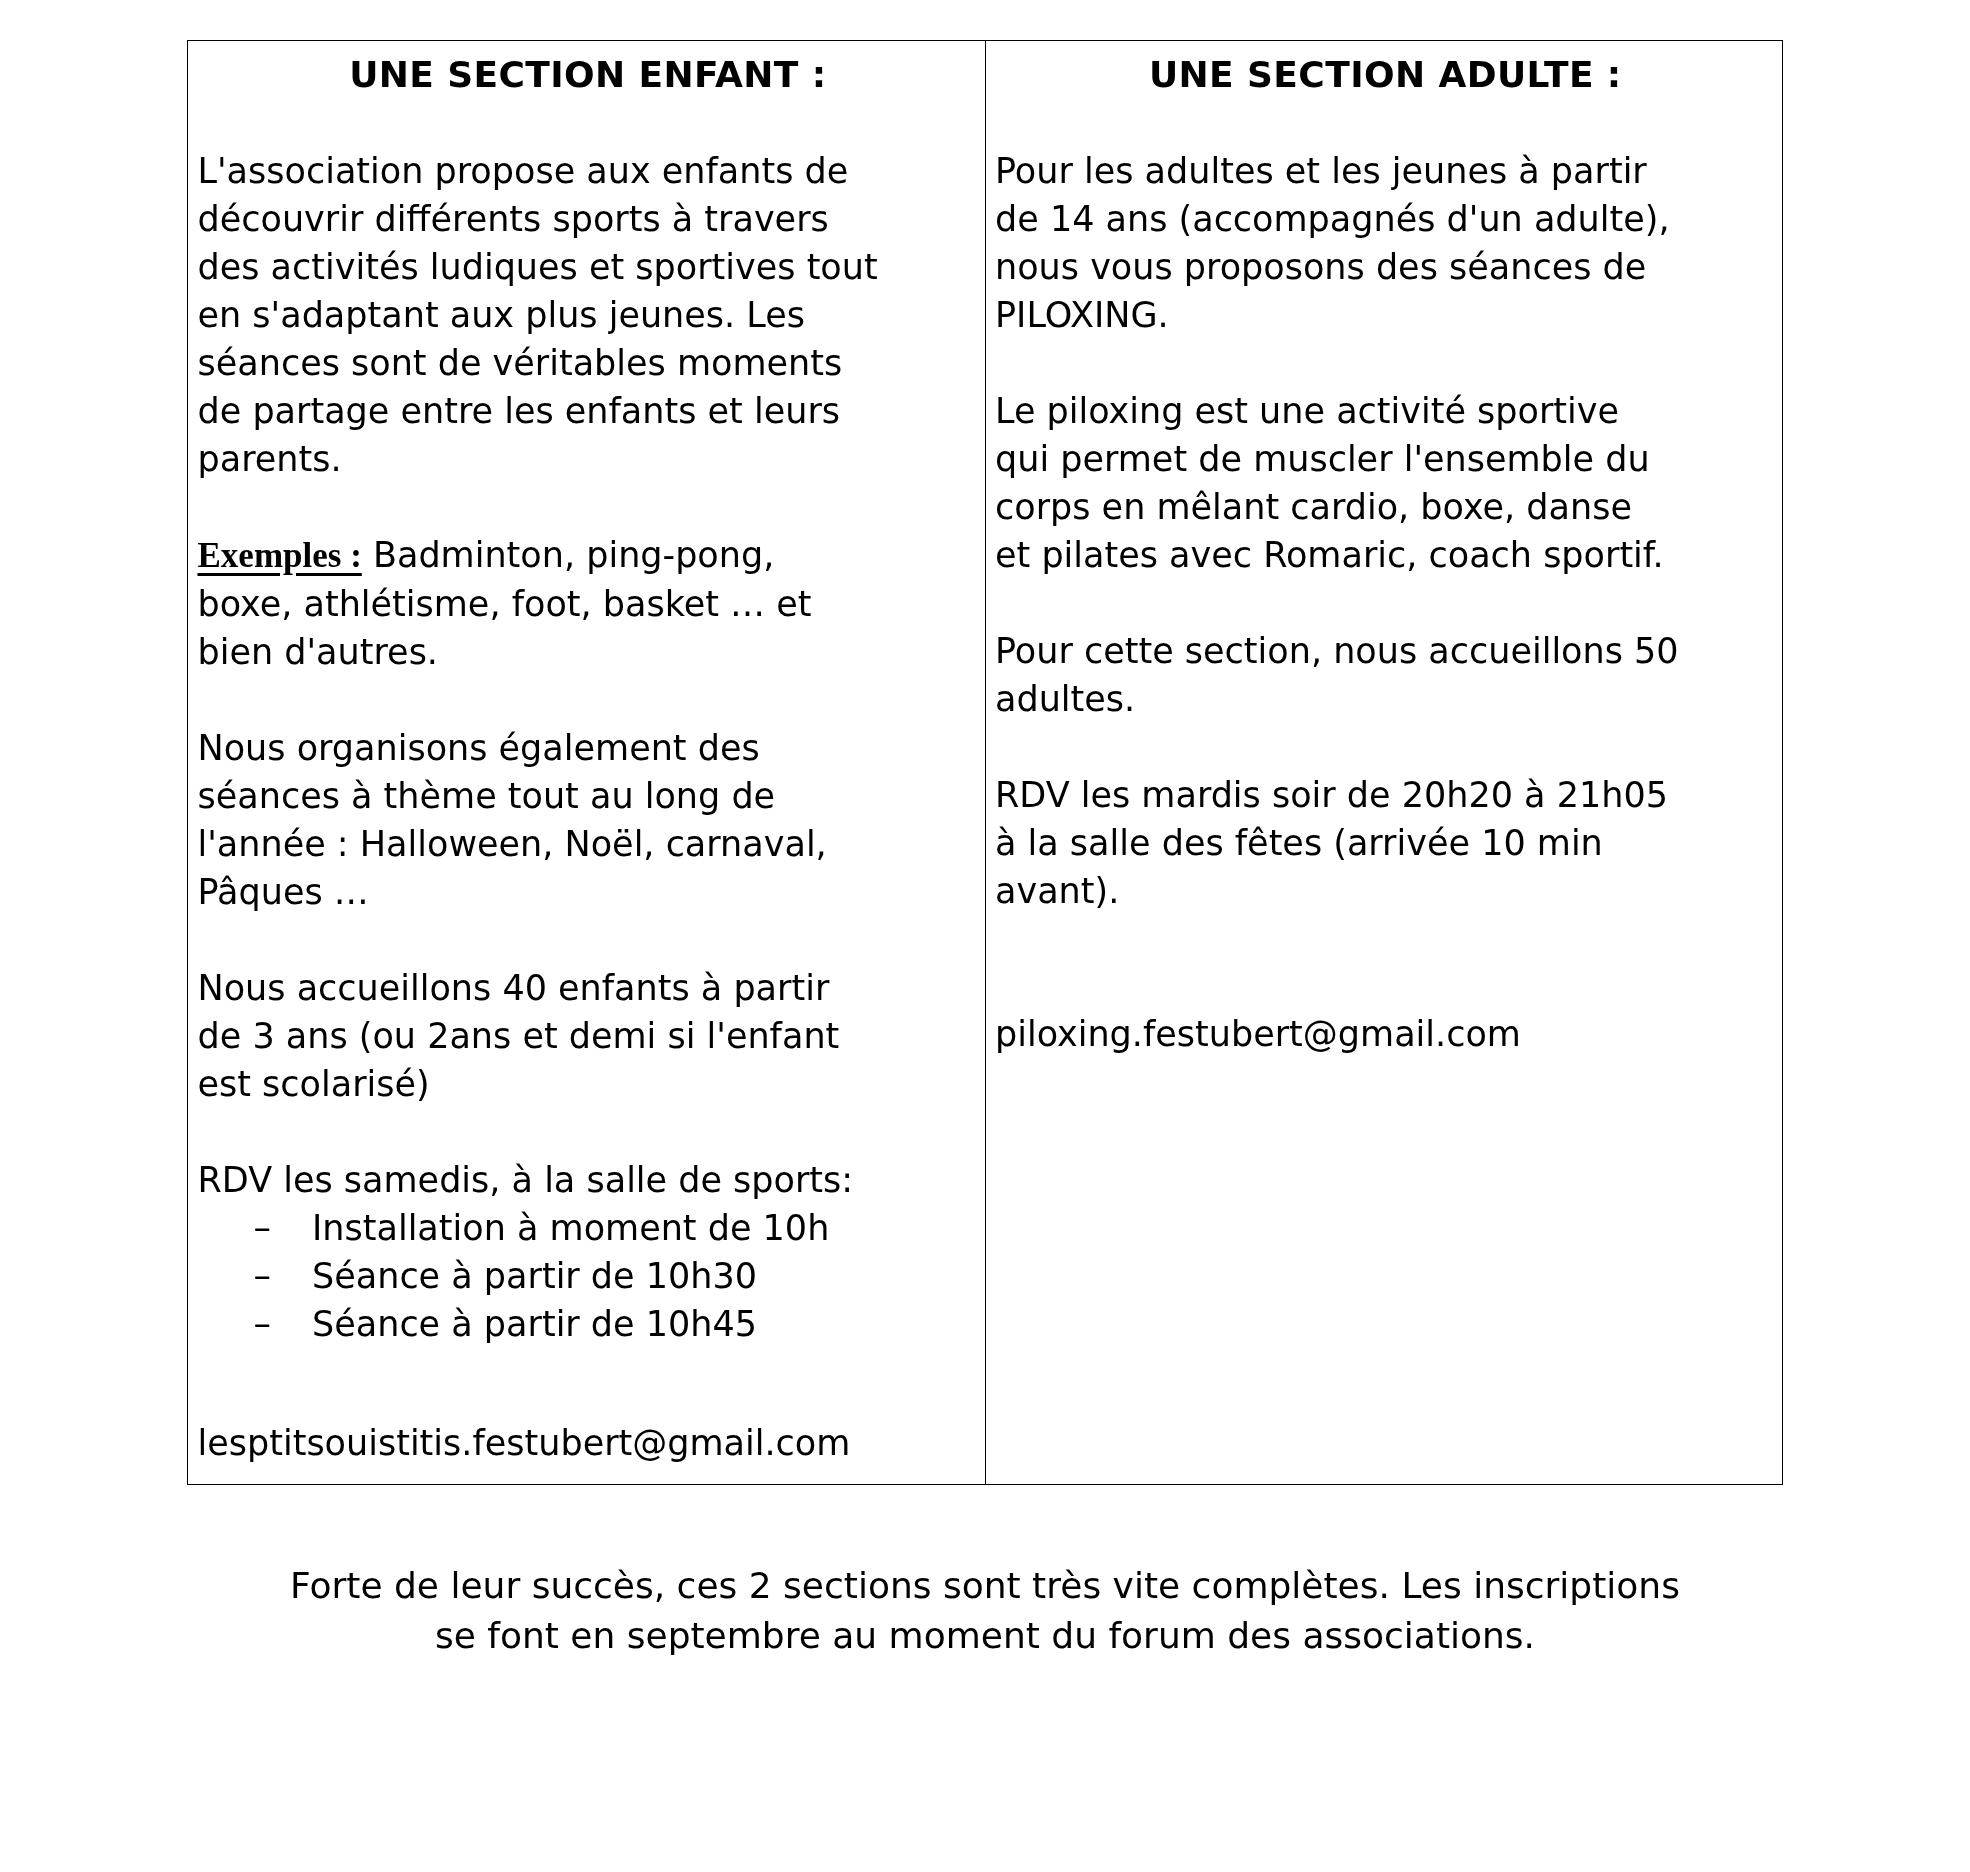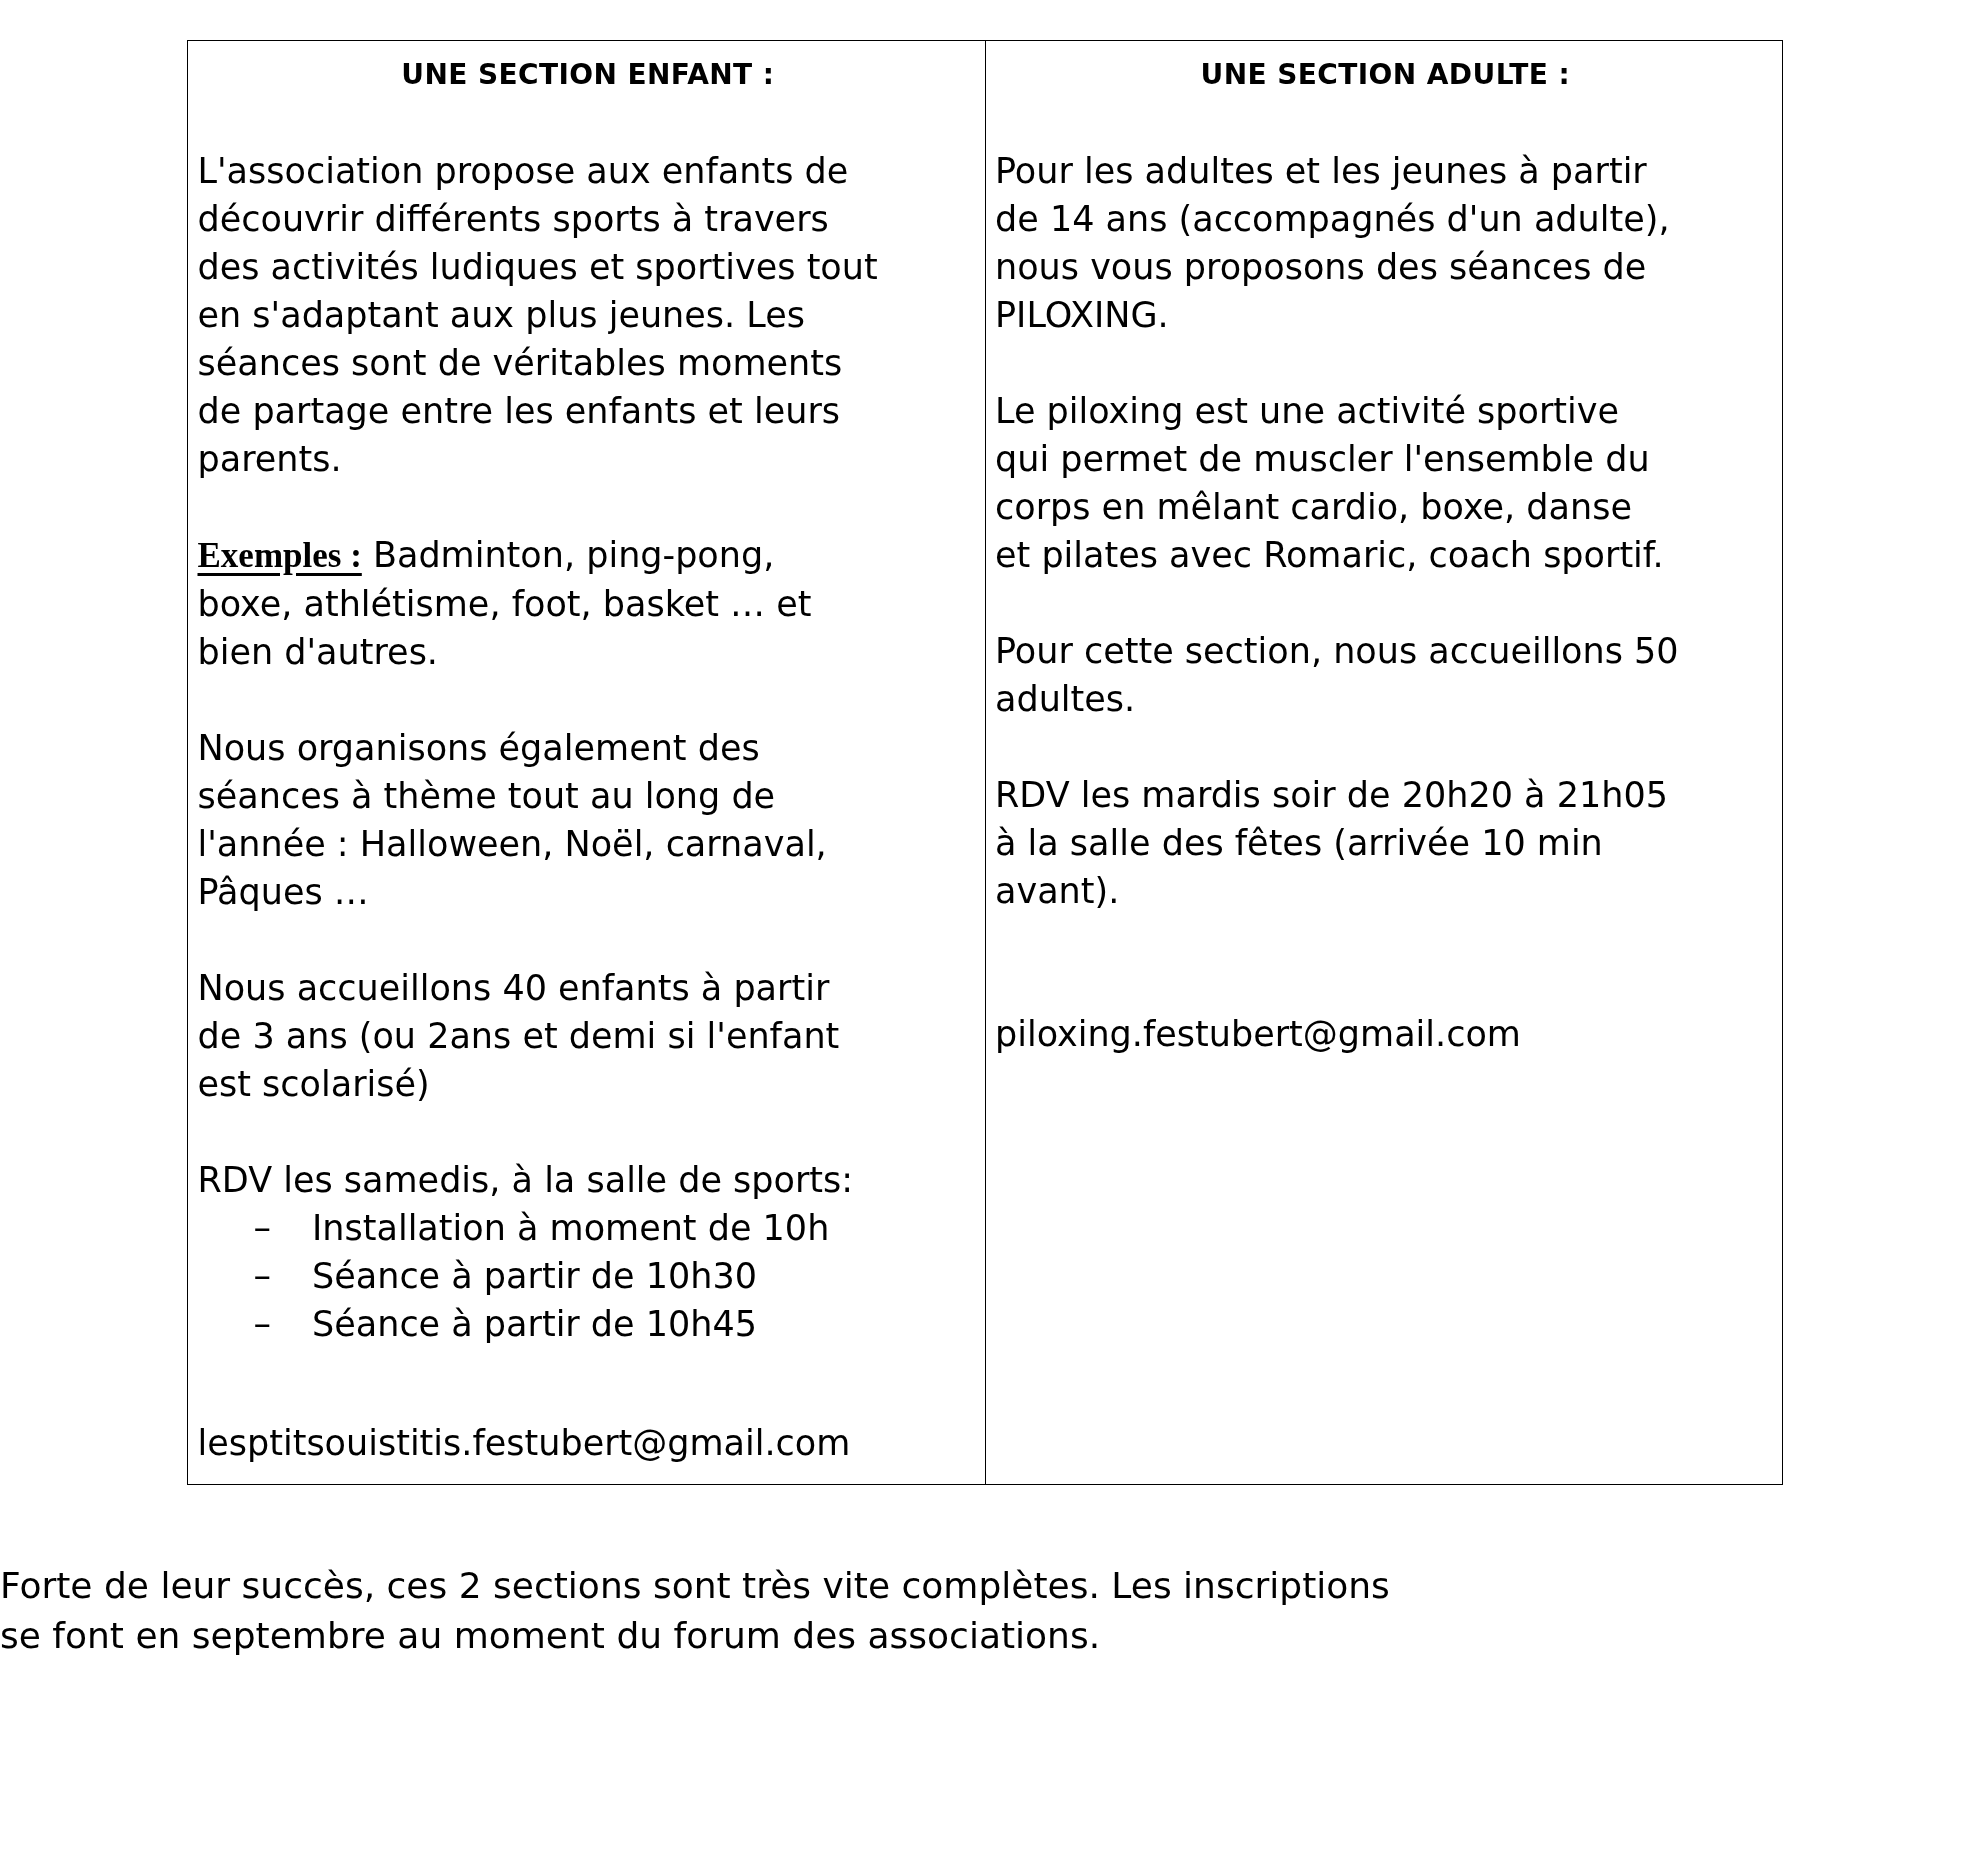--- a/index.html
+++ b/index.html
@@ -41,41 +41,42 @@
     width: 50%;
     padding: 8px 6.4px 17.5px 9.5px;
     font-size: 35px;
     line-height: 48px;
   }
   td p { margin: 48px 0 0 0; }
   p.cell-header {
     margin: 1.6px 0 0 0;
     text-align: center;
     font-weight: bold;
-    font-size: 28px;
+    font-size: 36px;
     letter-spacing: 0.4px;
   }
   .bold-underline {
     font-weight: bold;
     text-decoration: underline;
     text-decoration-thickness: 3.2px;
     text-underline-offset: 6.4px;
     font-family: Liberation Serif, serif;
   }
   .bullets { margin: 0; }
   .bullet { display: flex; }
   .bullet .dash {
     flex: 0 0 auto;
     margin-left: 56px;
     margin-right: 41px;
   }
   p.email-left { margin-top: 71px; }
   p.email-right { margin-top: 95px; }
   .footer-note {
     margin: 76px 0 0 0;
+    text-align: center;
     font-size: 36px;
     line-height: 50px;
   }
 </style>
 </head>
 <body>
 
 <main>
 
 

